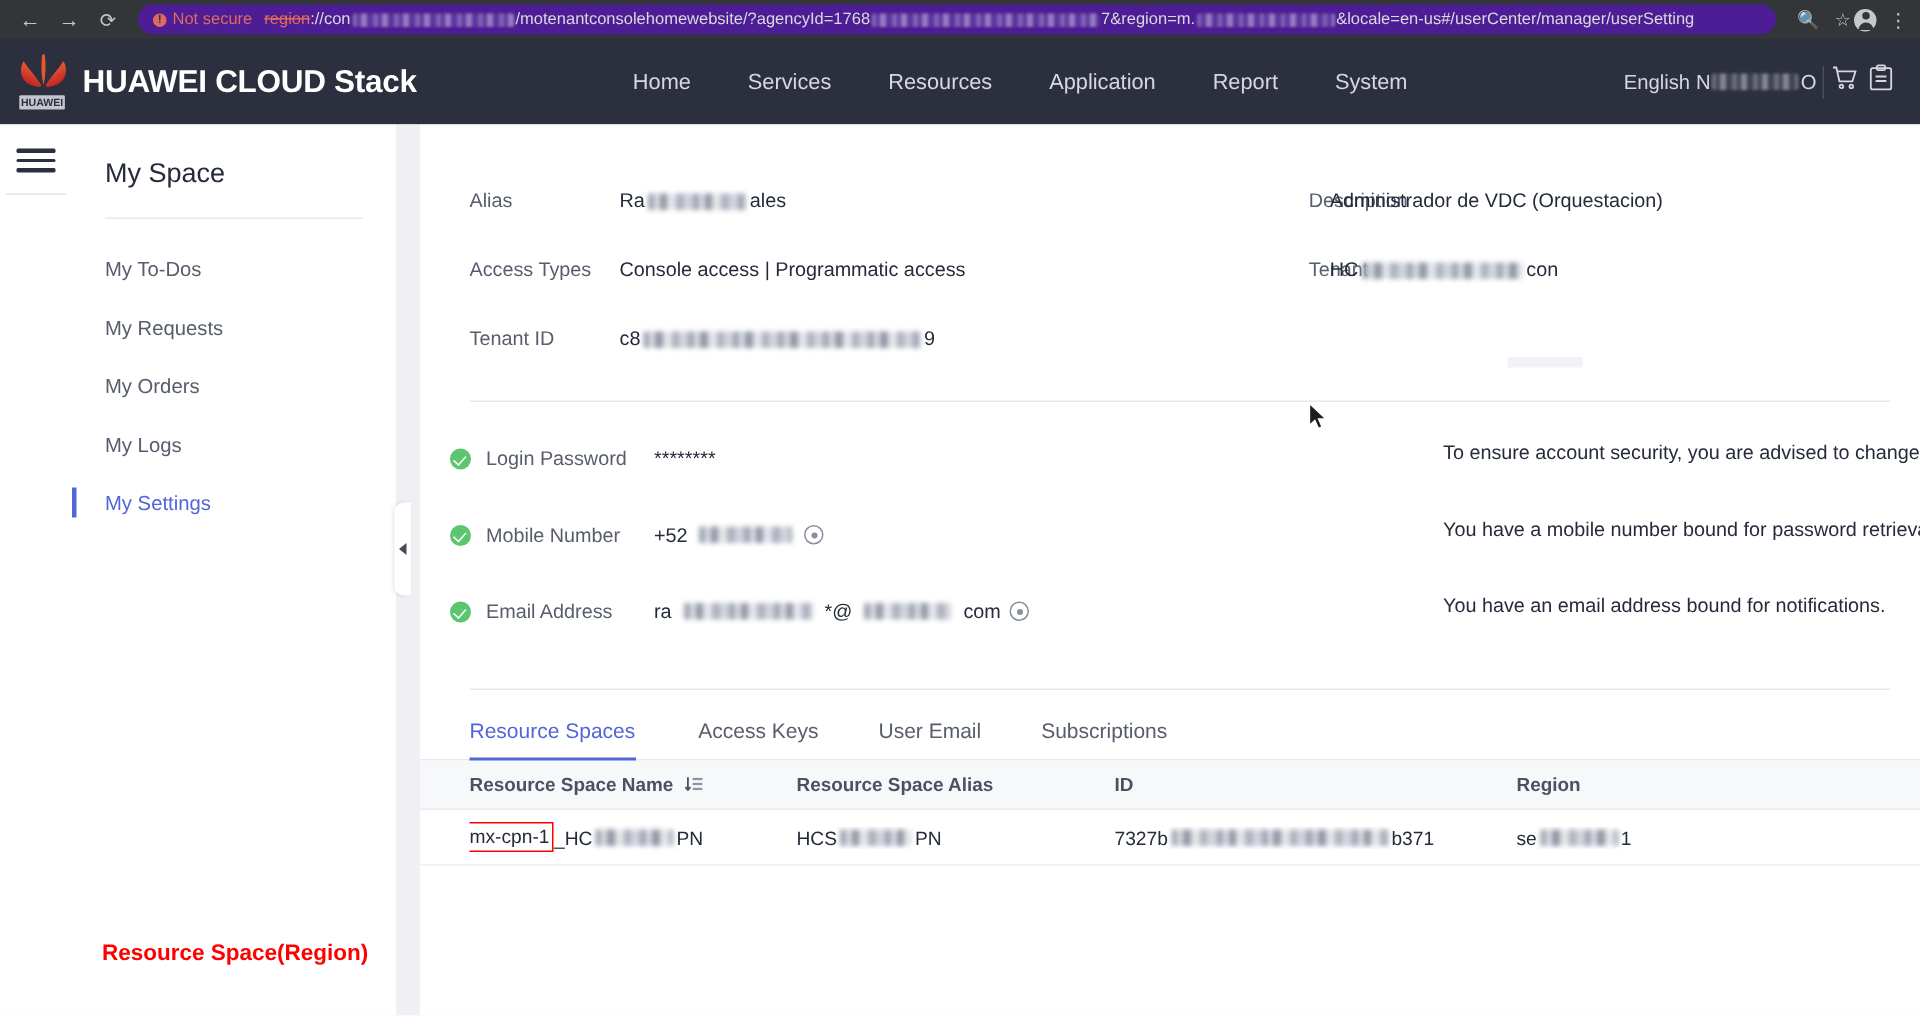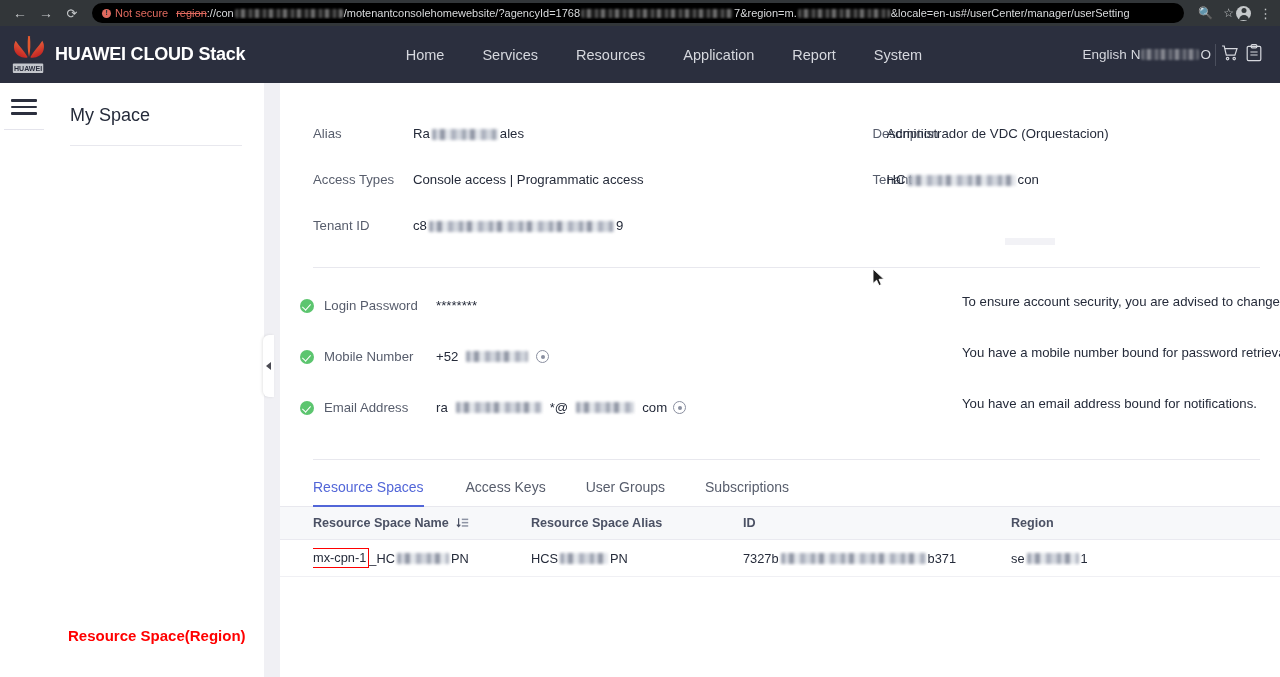--- a/index.html
+++ b/index.html
@@ -24,21 +24,21 @@
     display: flex; align-items: center; justify-content: center;
     color: #c5c8ca;
     font-size: 14px;
     border-radius: 3px;
     flex: 0 0 auto;
   }
   .nav-btn.reload { font-size: 13px; }
   .omnibox {
     flex: 1 1 auto;
     height: 20px;
-    background: #000000;
+    background: #4c1d95;
     border-radius: 10px;
     margin: 0 6px;
     display: flex;
     align-items: center;
     padding: 0 10px;
     overflow: hidden;
     white-space: nowrap;
   }
   .notsecure {
     display: inline-flex; align-items: center; gap: 4px;
@@ -107,21 +107,21 @@
     height: 57px;
     background: #2b2f3e;
     display: flex;
     align-items: center;
     padding: 0 16px 0 10px;
   }
   .logo-wrap { display: flex; align-items: center; gap: 7px; flex: 0 0 auto; }
   .logo-mark { width: 38px; height: 40px; flex: 0 0 auto; }
   .logo-text {
     color: #fff;
-    font-size: 18px;
+    font-size: 21px;
     font-weight: bold;
     letter-spacing: -0.2px;
     white-space: nowrap;
   }
   .main-nav {
     flex: 1 1 auto;
     display: flex;
     align-items: center;
     justify-content: center;
     gap: 38px;
@@ -490,20 +490,37 @@
         <i></i>
           <i></i>
           <i></i>
       </div>
       <div class="rail-divider"></div>
     </div>
 
     <div class="sidebar">
       <div class="sidebar-title">My Space</div>
       <div class="sidebar-rule"></div>
+      <div class="sidebar-list">
+        <div class="sb-item">
+          <span>My To-Dos</span>
+        </div>
+        <div class="sb-item">
+          <span>My Requests</span>
+        </div>
+        <div class="sb-item">
+          <span>My Orders</span>
+        </div>
+        <div class="sb-item">
+          <span>My Logs</span>
+        </div>
+        <div class="sb-item active">
+          <span>My Settings</span>
+        </div>
+      </div>
       <div class="collapse-handle">
         <span class="tri"></span>
       </div>
     </div>
 
     <div class="gutter"></div>
 
     <div class="content">
       <div class="ghost1"></div>
       <div class="ghost2"></div>
@@ -580,21 +597,21 @@
       <div class="tabs-sep"></div>
 
       <div class="tabs">
         <div class="tab active">
           <span>Resource Spaces</span>
         </div>
         <div class="tab">
           <span>Access Keys</span>
         </div>
         <div class="tab">
-          <span>User Groups</span>
+          <span>User Email</span>
         </div>
         <div class="tab">
           <span>Subscriptions</span>
         </div>
       </div>
 
       <div class="table">
         <div class="thead">
           <div class="th">
             <span>Resource Space Name</span>

